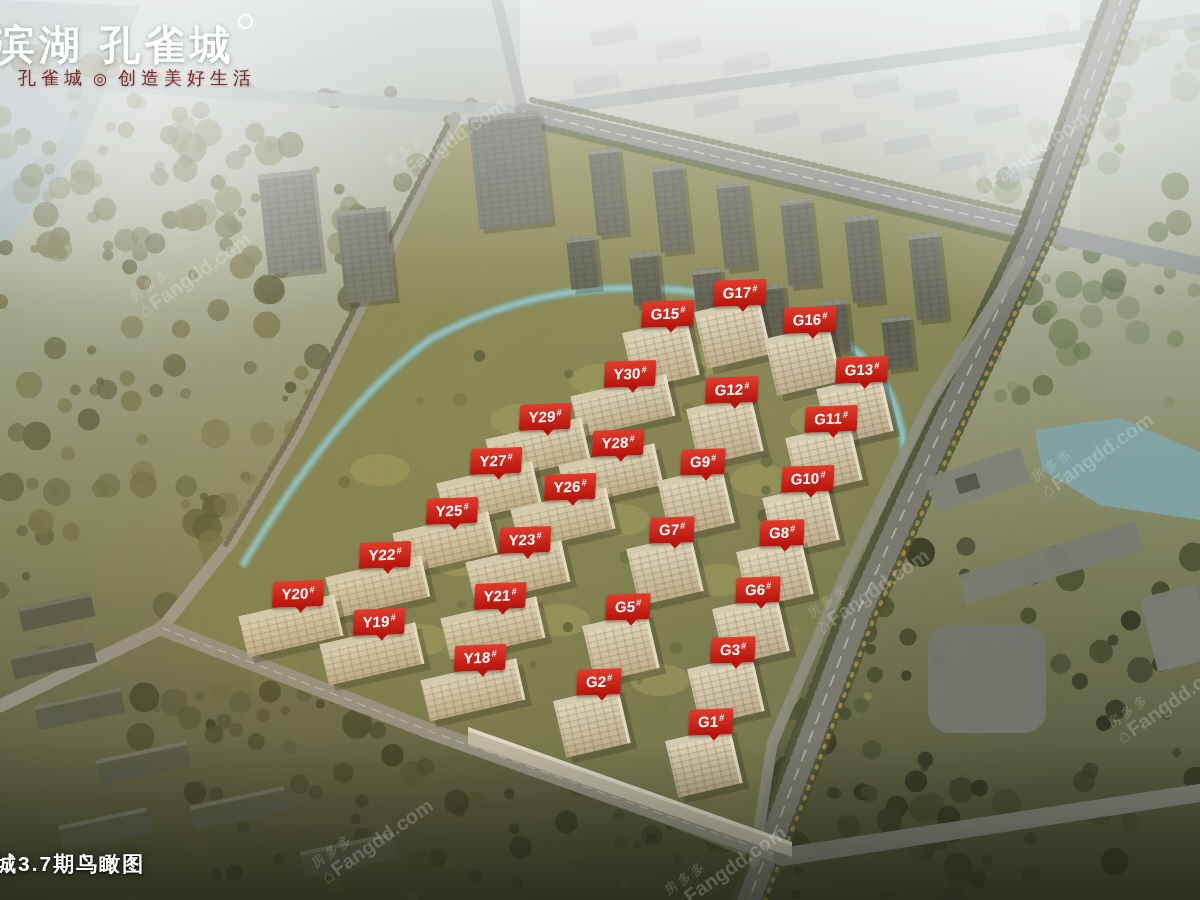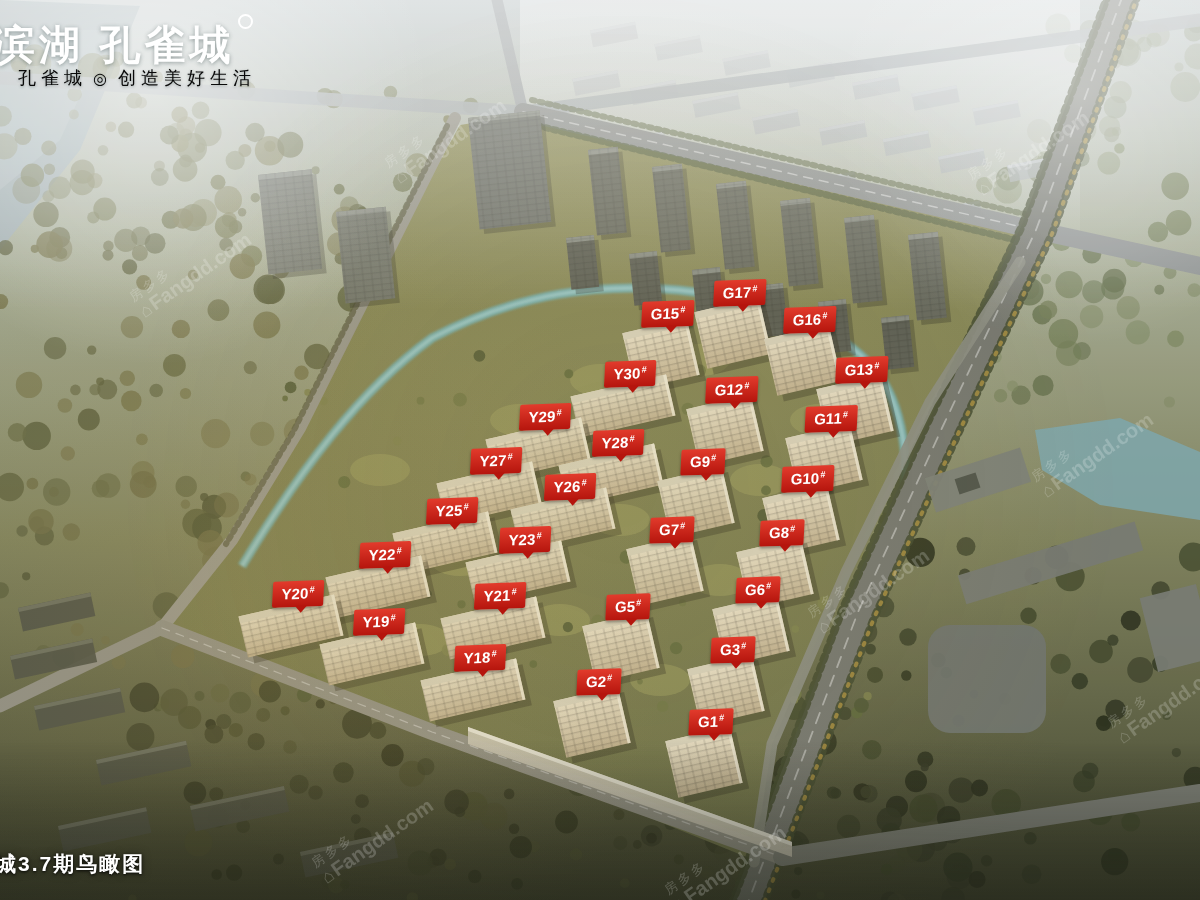--- a/index.html
+++ b/index.html
@@ -5,21 +5,21 @@
   html,body{margin:0;padding:0;background:#222;}
   .stage{position:relative;width:1200px;height:900px;overflow:hidden;
          font-family:"Liberation Sans","DejaVu Sans",sans-serif;background:#9aa08a;}
   .stage svg{position:absolute;left:0;top:0;}
   
   .logo{position:absolute;left:-6px;top:18px;color:#fff;z-index:30;
         text-shadow:0 1px 4px rgba(40,60,60,.45);}
   .logo .line1{font-size:41px;font-weight:bold;letter-spacing:4px;white-space:nowrap;}
   .logo .mark{display:inline-block;width:11px;height:11px;border:2px solid #fff;
               border-radius:50%;vertical-align:top;margin:-4px 0 0 4px;}
-  .tagline{position:absolute;left:18px;top:66px;color:#000000;font-size:18px;
+  .tagline{position:absolute;left:18px;top:66px;color:#7f1d1d;font-size:18px;
            letter-spacing:5px;z-index:30;opacity:.96;white-space:nowrap;
            text-shadow:0 1px 3px rgba(40,60,60,.4);}
   .tagline .sep{display:inline-block;margin:0 6px;font-size:16px;}
   .caption{position:absolute;left:-5px;bottom:22px;color:#fff;font-size:21px;
            font-weight:bold;letter-spacing:2px;z-index:30;white-space:nowrap;
            text-shadow:0 1px 3px rgba(0,0,0,.85),0 0 8px rgba(0,0,0,.5);}
   
   .labels{position:absolute;inset:0;z-index:20;}
   .blabel{position:absolute;transform:translate(-50%,-58%) skewX(-5deg) rotate(-2deg);
           background:linear-gradient(#e23b2c,#b5150d);

